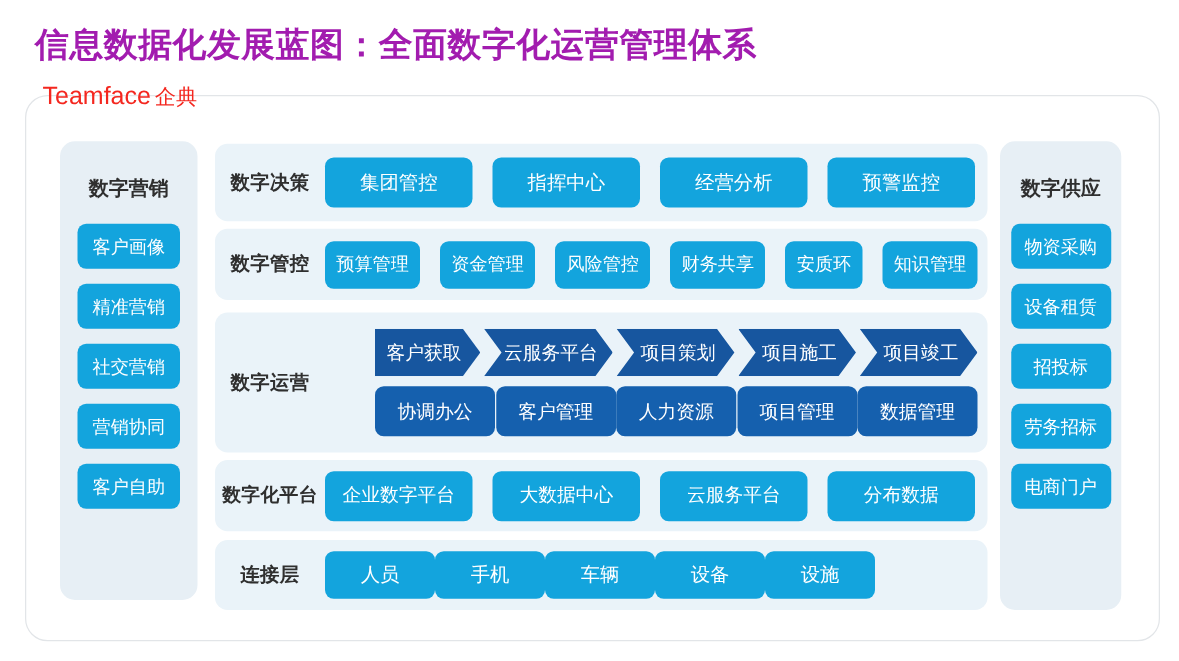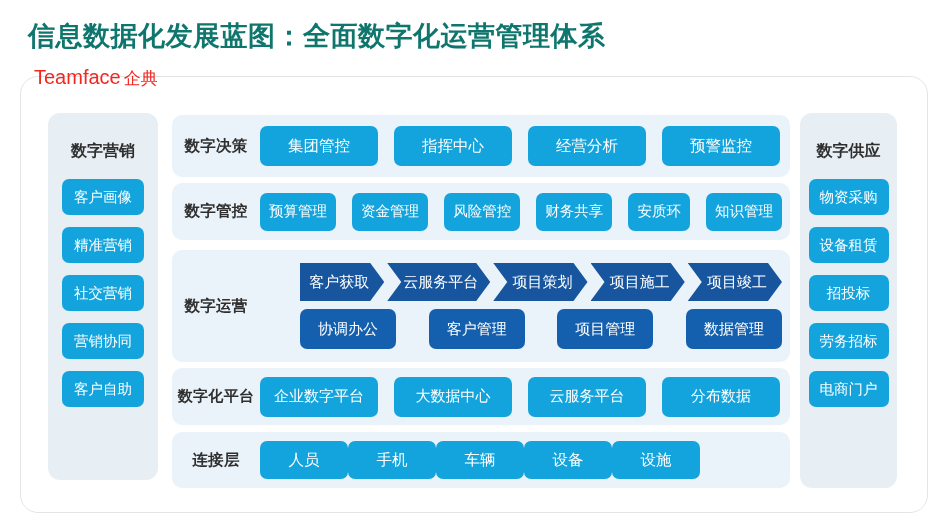--- a/index.html
+++ b/index.html
@@ -19,21 +19,21 @@
     background: #ffffff;
   }
 
   
   .title {
     position: absolute;
     left: 28px;
     top: 18px;
     font-size: 27px;
     font-weight: bold;
-    color: #0f766e;
+    color: #a21caf;
     letter-spacing: 0.5px;
     white-space: nowrap;
   }
 
   .brand {
     position: absolute;
     left: 34px;
     top: 66px;
     font-size: 20px;
     color: #f4271f;
@@ -268,20 +268,21 @@
       <div class="chevron-strip">
         <div class="chevron">客户获取</div>
         <div class="chevron has-notch">云服务平台</div>
         <div class="chevron has-notch">项目策划</div>
         <div class="chevron has-notch">项目施工</div>
         <div class="chevron has-notch">项目竣工</div>
       </div>
       <div class="pill-strip">
         <div class="pill">协调办公</div>
         <div class="pill">客户管理</div>
+        <div class="pill">人力资源</div>
         <div class="pill">项目管理</div>
         <div class="pill">数据管理</div>
       </div>
     </div>
   </div>
 
   <div class="row row-r4">
     <div class="row-label">数字化平台</div>
     <div class="row-items">
       <div class="chip">企业数字平台</div>

